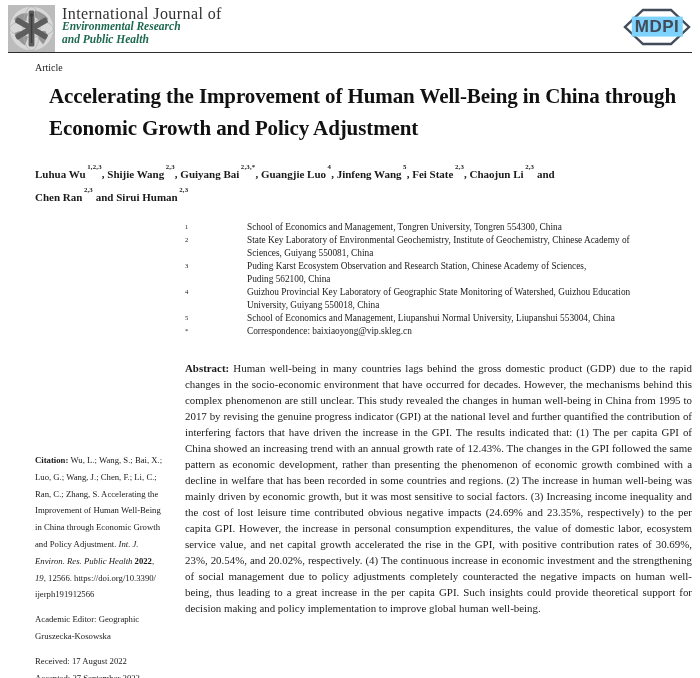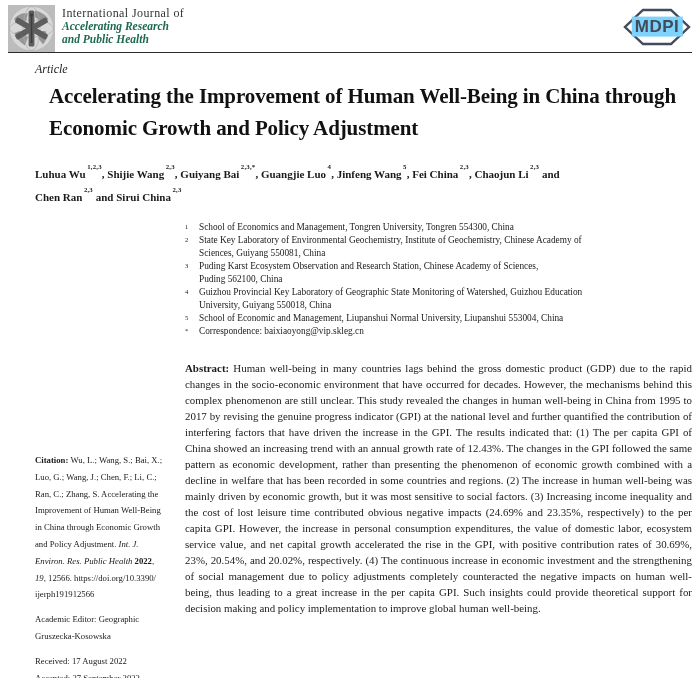--- a/index.html
+++ b/index.html
@@ -4,52 +4,52 @@
 <style>
   html,body { margin:0; padding:0; background:#ffffff; }
   .page {
     position:relative; width:700px; height:678px; background:#ffffff;
     font-family:"Liberation Serif", serif; color:#1a1a1a; overflow:hidden;
   }
 
   
   .globe { position:absolute; left:8px; top:5px; width:47px; height:47px; }
   .journal-name { position:absolute; left:62px; top:7px; line-height:13px; }
-  .journal-name .jl1 { font-size:12px; color:#333; letter-spacing:0.4px;font-family:Liberation Serif, serif; }
+  .journal-name .jl1 { font-size:16px; color:#333; letter-spacing:0.4px;font-family:Liberation Serif, serif; }
   .journal-name .jl2 { font-size:11.5px; font-weight:bold; font-style:italic; color:#1d6a4f; }
   .mdpi { position:absolute; left:620px; top:6px; width:74px; height:42px; }
   .mdpi svg { position:absolute; left:0; top:0; }
   .mdpi .mdpi-text {
     position:absolute; left:50%; top:50%; transform:translate(-50%,-52%);
     font-family:"Liberation Sans", sans-serif; font-weight:bold; font-size:17px;
     letter-spacing:0.5px; color:#414b5a; background:#7dd3fc; padding:0 3px;
   }
   .rule { position:absolute; left:8px; right:8px; top:52px; border:0; border-top:1.5px solid #2b2b2b; margin:0; }
 
   
-  .article-type { position:absolute; left:35px; top:62px; font-style:italic; font-size:12px; color:#222; }
+  .article-type { position:absolute; left:35px; top:62px; font-size:10px; color:#222; }
   .title { position:absolute; left:49px; top:80px; width:634px; margin:0;
            font-size:21px; font-weight:bold; line-height:32px; color:#111; letter-spacing:-0.1px; }
   .authors { position:absolute; left:35px; top:161px; width:645px;
              font-size:11px; font-weight:bold; line-height:19px; }
   .authors sup { font-size:6.8px; font-weight:bold; position:relative; top:-4px; margin-left:1.5px; letter-spacing:0.2px; }
 
   
   .sidebar { position:absolute; left:35px; top:452px; width:132px; font-size:8.7px; line-height:16.8px; color:#1a1a1a; }
   .sidebar p { margin:0; }
   .sidebar .editor { margin-top:8px; }
   .sidebar .dates  { margin-top:8px; }
   .seg-bold { font-weight:bold; }
   .seg-italic { font-style:italic; }
 
   
   .content { position:absolute; left:185px; top:221px; width:507px; }
   .aff-row { display:flex; font-size:9.3px; line-height:13px; }
   .aff-marker { flex:0 0 14px; width:14px; font-size:6.6px; position:relative; top:-1px; text-align:left; }
-  .aff-text { flex:1; white-space:pre-line; }
+  .aff-text { flex:1; white-space:pre-line;margin-left:48px; }
   .abstract { margin:22px 0 0 0; font-size:10.9px; line-height:16px; text-align:justify; }
   .abstract .abstract-label { font-weight:bold; }
 </style>
 </head>
 <body>
 
 <div class="page">
 
   <svg class="globe" viewBox="0 0 47 47">
     <rect x="0" y="0" width="47" height="47" fill="#bcbcbc"></rect>
@@ -64,38 +64,38 @@
       <rect x="20.6" y="5.5" width="5.8" height="36" rx="1.6"></rect>
       <rect x="20.6" y="5.5" width="5.8" height="36" rx="1.6" transform="rotate(60 23.5 23.5)"></rect>
       <rect x="20.6" y="5.5" width="5.8" height="36" rx="1.6" transform="rotate(-60 23.5 23.5)"></rect>
     </g>
     <rect x="22.8" y="9" width="1.5" height="29" fill="#3d3d3d"></rect>
     <circle cx="23.5" cy="10" r="1.8" fill="#3d3d3d"></circle>
   </svg>
 
   <div class="journal-name">
     <div class="jl1">International Journal of</div>
-    <div class="jl2">Accelerating Research</div>
+    <div class="jl2">Environmental Research</div>
     <div class="jl2">and Public Health</div>
   </div>
 
   <div class="mdpi">
     <svg width="74" height="42" viewBox="0 0 74 42">
       <path d="M23 4 H51 L69 21 L51 38 H23 L5 21 Z" fill="none" stroke="#414b5a" stroke-width="2.4"></path>
     </svg>
     <span class="mdpi-text">MDPI</span>
   </div>
 
   <hr class="rule">
 
   <div class="article-type">Article</div>
   <h1 class="title">Accelerating the Improvement of Human Well-Being in China through Economic Growth and Policy Adjustment</h1>
   <div class="authors" id="author-lines">
-      <div><span>Luhua Wu</span><sup>1,2,3</sup>, <span>Shijie Wang</span><sup>2,3</sup>, <span>Guiyang Bai</span><sup>2,3,*</sup>, <span>Guangjie Luo</span><sup>4</sup>, <span>Jinfeng Wang</span><sup>5</sup>, <span>Fei China</span><sup>2,3</sup>, <span>Chaojun Li</span><sup>2,3</sup> and</div>
-      <div><span>Chen Ran</span><sup>2,3</sup> and <span>Sirui China</span><sup>2,3</sup></div>
+      <div><span>Luhua Wu</span><sup>1,2,3</sup>, <span>Shijie Wang</span><sup>2,3</sup>, <span>Guiyang Bai</span><sup>2,3,*</sup>, <span>Guangjie Luo</span><sup>4</sup>, <span>Jinfeng Wang</span><sup>5</sup>, <span>Fei State</span><sup>2,3</sup>, <span>Chaojun Li</span><sup>2,3</sup> and</div>
+      <div><span>Chen Ran</span><sup>2,3</sup> and <span>Sirui Human</span><sup>2,3</sup></div>
     </div>
 
   <aside class="sidebar">
     <p class="citation" id="citation-text"><span class="seg-bold">Citation: </span><span>Wu, L.; Wang, S.; Bai, X.; Luo, G.; Wang, J.; Chen, F.; Li, C.; Ran, C.; Zhang, S. Accelerating the Improvement of Human Well-Being in China through Economic Growth and Policy Adjustment. </span><span class="seg-italic">Int. J. Environ. Res. Public Health </span><span class="seg-bold">2022</span><span>, </span><span class="seg-italic">19</span><span>, 12566. </span><span>https://doi.org/10.3390/</span><wbr><span>ijerph191912566</span></p>
     <p class="editor">Academic Editor: Geographic Gruszecka-Kosowska</p>
     <p class="dates">
       <span>Received: 17 August 2022</span><br>
       <span>Accepted: 27 September 2022</span>
     </p>
   </aside>
@@ -116,21 +116,21 @@
           <span class="aff-text">Puding Karst Ecosystem Observation and Research Station, Chinese Academy of Sciences,
 Puding 562100, China</span>
         </div>
         <div class="aff-row">
           <span class="aff-marker">4</span>
           <span class="aff-text">Guizhou Provincial Key Laboratory of Geographic State Monitoring of Watershed, Guizhou Education
 University, Guiyang 550018, China</span>
         </div>
         <div class="aff-row">
           <span class="aff-marker">5</span>
-          <span class="aff-text">School of Economic and Management, Liupanshui Normal University, Liupanshui 553004, China</span>
+          <span class="aff-text">School of Economics and Management, Liupanshui Normal University, Liupanshui 553004, China</span>
         </div>
         <div class="aff-row">
           <span class="aff-marker">*</span>
           <span class="aff-text">Correspondence: <span>baixiaoyong@vip.skleg.cn</span></span>
         </div>
       </div>
     <p class="abstract"><span class="abstract-label">Abstract:</span>
       <span>Human well-being in many countries lags behind the gross domestic product (GDP) due to the rapid changes in the socio-economic environment that have occurred for decades. However, the mechanisms behind this complex phenomenon are still unclear. This study revealed the changes in human well-being in China from 1995 to 2017 by revising the genuine progress indicator (GPI) at the national level and further quantified the contribution of interfering factors that have driven the increase in the GPI. The results indicated that: (1) The per capita GPI of China showed an increasing trend with an annual growth rate of 12.43%. The changes in the GPI followed the same pattern as economic development, rather than presenting the phenomenon of economic growth combined with a decline in welfare that has been recorded in some countries and regions. (2) The increase in human well-being was mainly driven by economic growth, but it was most sensitive to social factors. (3) Increasing income inequality and the cost of lost leisure time contributed obvious negative impacts (24.69% and 23.35%, respectively) to the per capita GPI. However, the increase in personal consumption expenditures, the value of domestic labor, ecosystem service value, and net capital growth accelerated the rise in the GPI, with positive contribution rates of 30.69%, 23%, 20.54%, and 20.02%, respectively. (4) The continuous increase in economic investment and the strengthening of social management due to policy adjustments completely counteracted the negative impacts on human well-being, thus leading to a great increase in the per capita GPI. Such insights could provide theoretical support for decision making and policy implementation to improve global human well-being.</span></p>
   </section>
 

